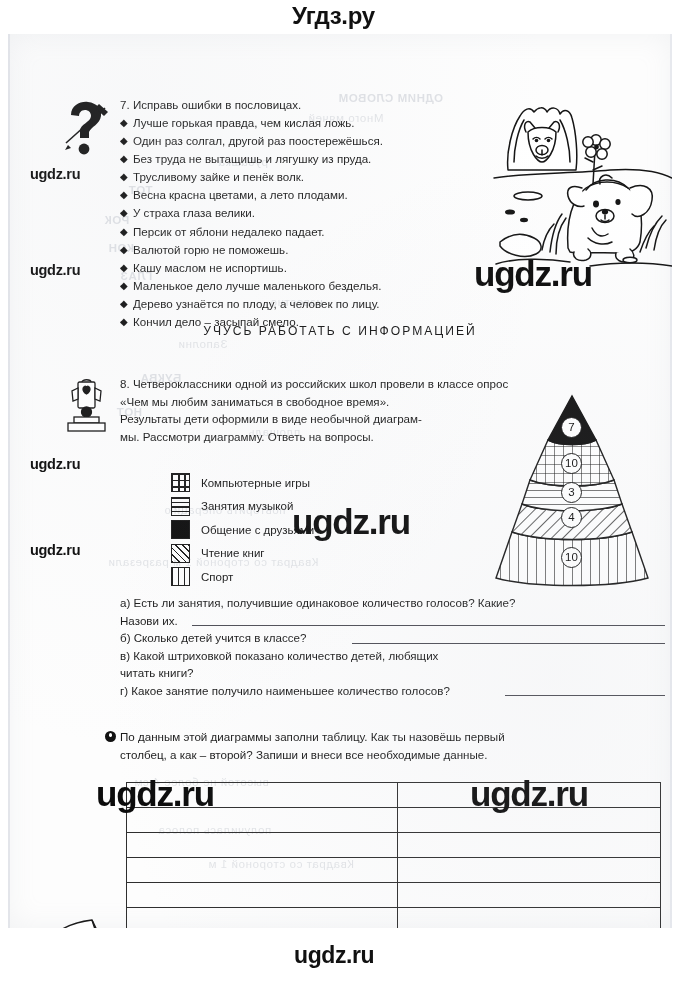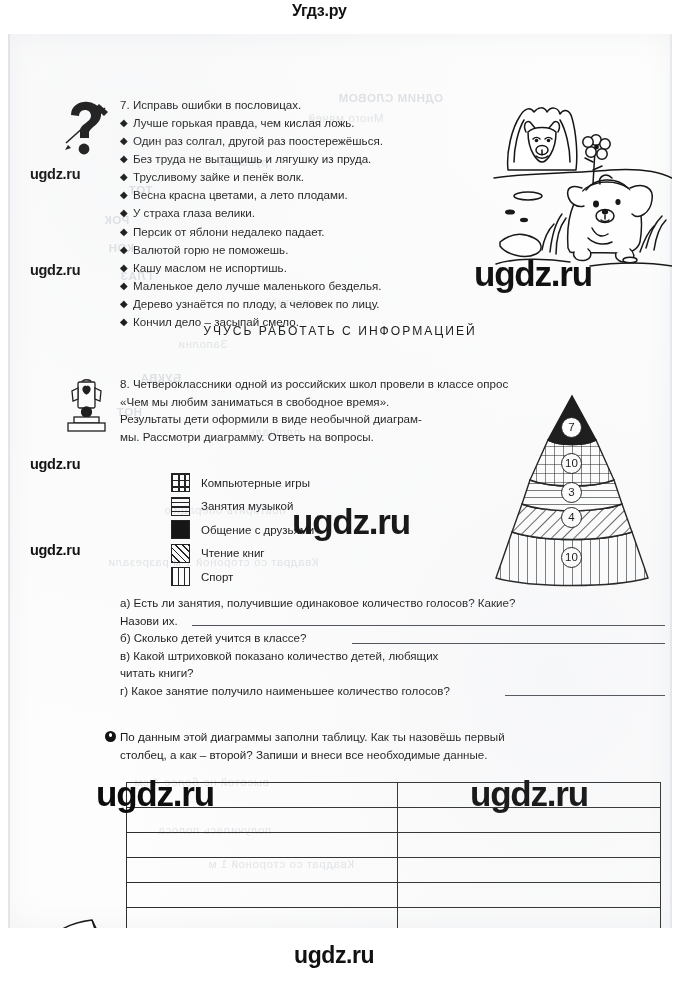--- a/index.html
+++ b/index.html
@@ -19,21 +19,21 @@
   
   #site-header {
     position: absolute;
     left: 0; top: 0;
     width: 680px; height: 34px;
     background: #ffffff;
   }
   #site-logo {
     position: absolute;
     left: 292px; top: 2px;
-    font-size: 16px;
+    font-size: 24px;
     font-weight: bold;
     letter-spacing: -0.3px;
     color: #111;
   }
 
   
   #page-sheet {
     position: absolute;
     left: 8px; top: 34px;
     width: 664px; height: 894px;

